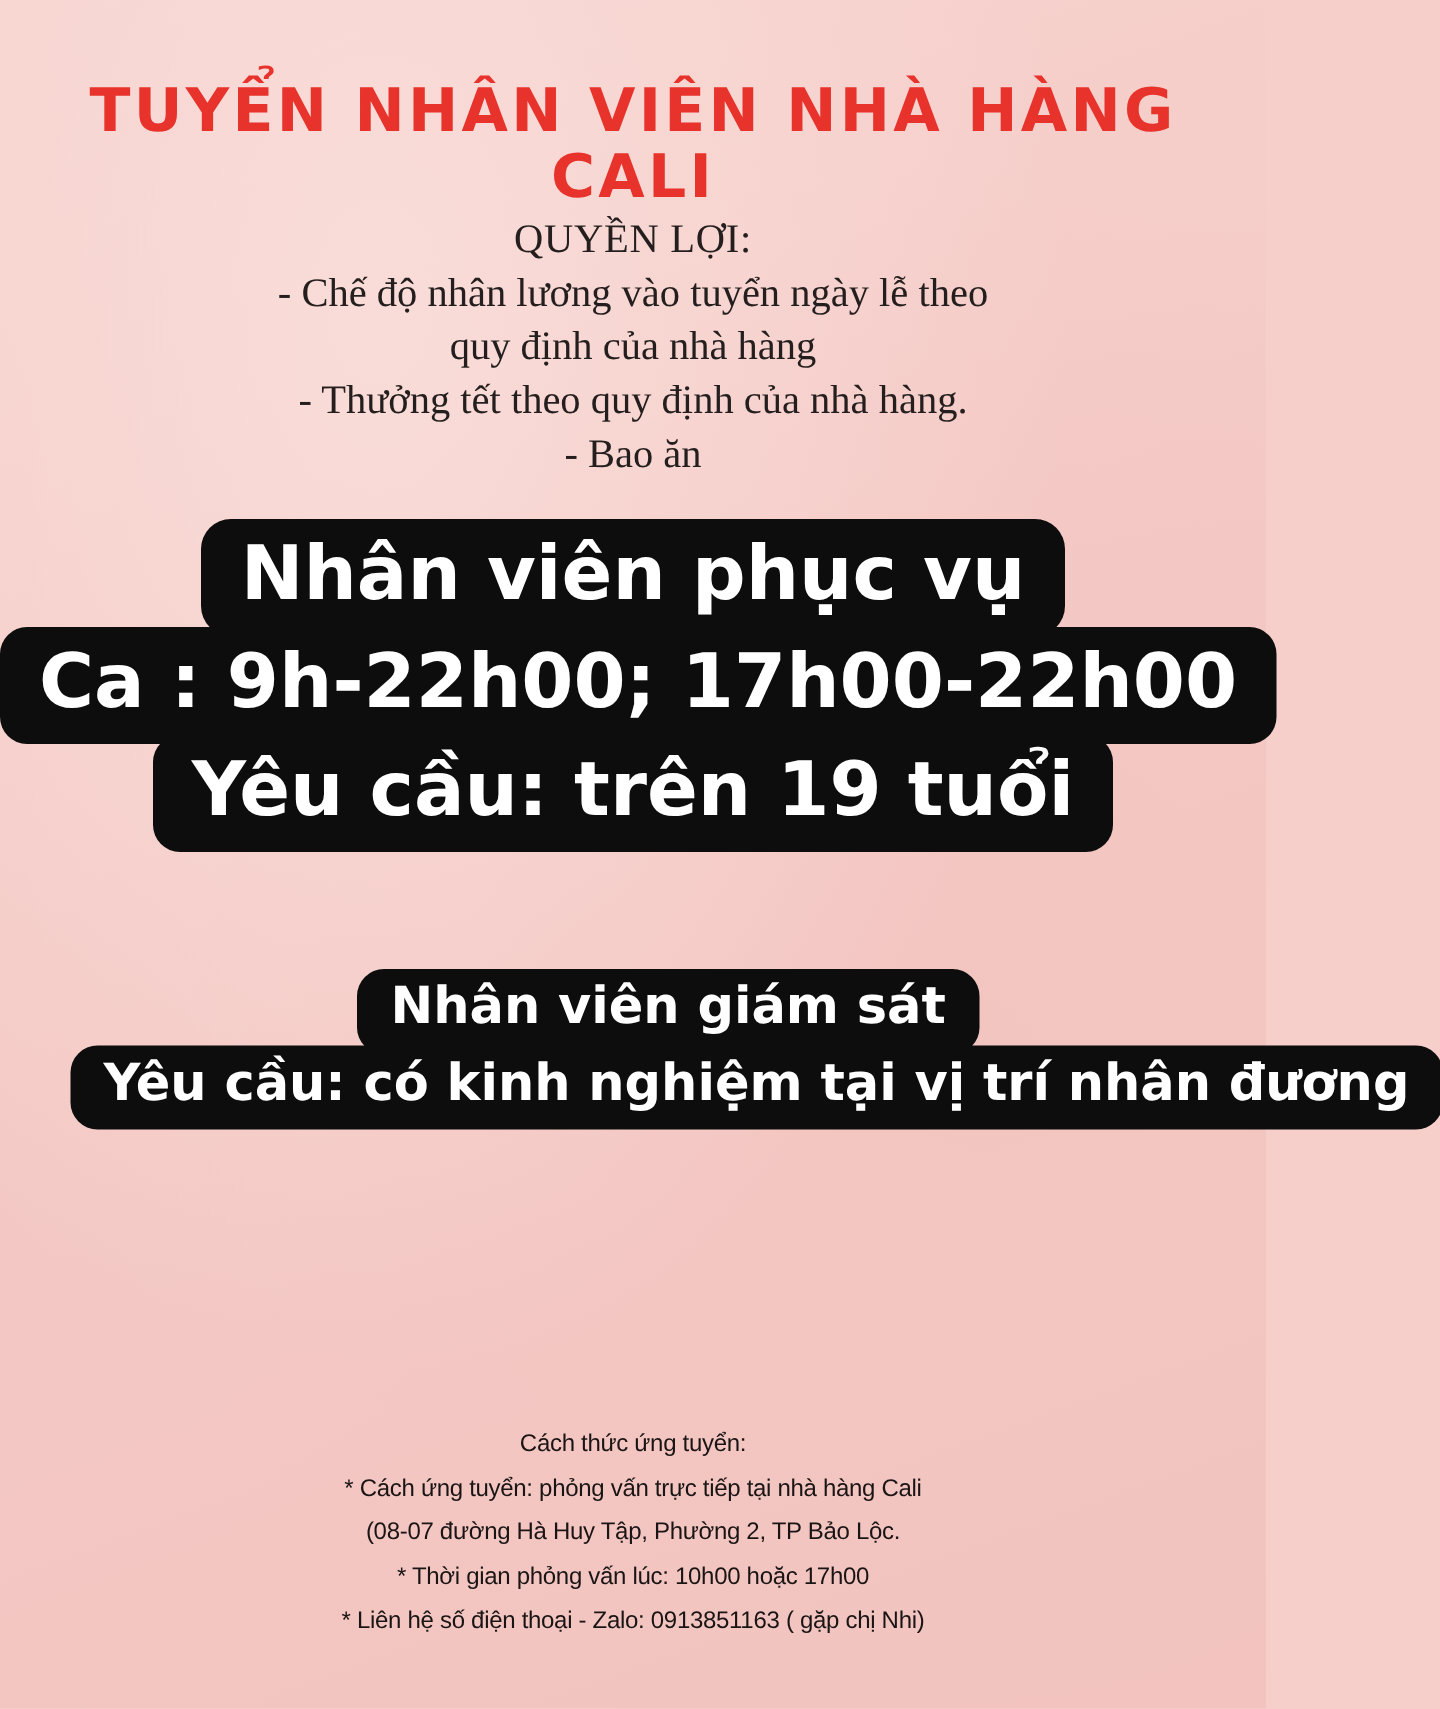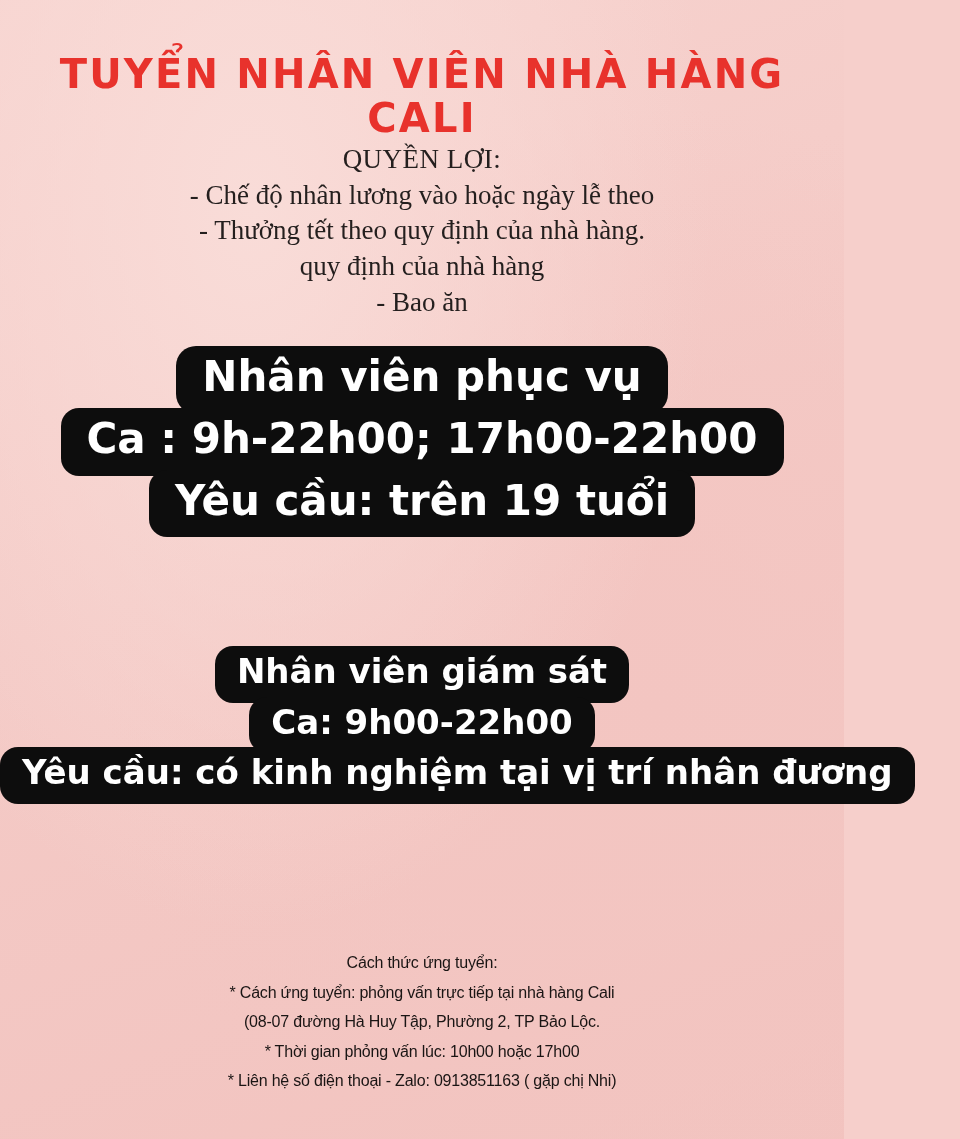--- a/index.html
+++ b/index.html
@@ -77,25 +77,25 @@
     font-family: "DejaVu Sans", "Liberation Sans", sans-serif;
     font-weight: 700;
     border-radius: 18px;
     padding: 4px 26px 10px 26px;
     margin: -6px 0 0 0;
     line-height: 1.28;
     white-space: nowrap;
     position: relative;
   }
   .group-serve { top: 352px; }
-  .group-serve .bar { font-size: 42px; }
+  .group-serve .bar { font-size: 50px; }
   .group-serve .bar.l1 { border-radius: 20px 20px 20px 20px; }
 
   .group-super { top: 652px; }
-  .group-super .bar { font-size: 34px; padding: 4px 22px 9px 22px; }
+  .group-super .bar { font-size: 34px; padding: 4px 22px 9px 22px; margin-left: 47px; }
   .group-super .bar.l3 { font-size: 34px; }
 
   .bar-row { display: block; line-height: 0; }
 
   
   .footer {
     position: absolute;
     top: 948px;
     left: 0;
     width: 100%;
@@ -110,46 +110,43 @@
 </style>
 </head>
 <body>
 
 <div class="poster">
 
   <div class="title">TUYỂN NHÂN VIÊN NHÀ HÀNG CALI</div>
 
   <div class="benefits">
     <span class="b-line b-head">QUYỀN LỢI:</span>
-    <span class="b-line">- Chế độ nhân lương vào hoặc ngày lễ theo</span>
+    <span class="b-line">- Chế độ nhân lương vào tuyển ngày lễ theo</span>
+    <span class="b-line">quy định của nhà hàng</span>
     <span class="b-line">- Thưởng tết theo quy định của nhà hàng.</span>
-    <span class="b-line">quy định của nhà hàng</span>
     <span class="b-line">- Bao ăn</span>
   </div>
 
   <div class="bar-group group-serve">
     <span class="bar-row">
       <span class="bar l1">Nhân viên phục vụ</span>
     </span>
     <span class="bar-row">
       <span class="bar l2">Ca : 9h-22h00; 17h00-22h00</span>
     </span>
     <span class="bar-row">
       <span class="bar l3">Yêu cầu: trên 19 tuổi</span>
     </span>
   </div>
 
   <div class="bar-group group-super">
     <span class="bar-row">
       <span class="bar l1">Nhân viên giám sát</span>
     </span>
     <span class="bar-row">
-      <span class="bar l2">Ca: 9h00-22h00</span>
-    </span>
-    <span class="bar-row">
       <span class="bar l3">Yêu cầu: có kinh nghiệm tại vị trí nhân đương</span>
     </span>
   </div>
 
   <div class="footer">
     <span class="f-line">Cách thức ứng tuyển:</span>
     <span class="f-line">* Cách ứng tuyển: phỏng vấn trực tiếp tại nhà hàng Cali</span>
     <span class="f-line">(08-07 đường Hà Huy Tập, Phường 2, TP Bảo Lộc.</span>
     <span class="f-line">* Thời gian phỏng vấn lúc: 10h00 hoặc 17h00</span>
     <span class="f-line">* Liên hệ số điện thoại - Zalo: 0913851163 ( gặp chị Nhi)</span>

